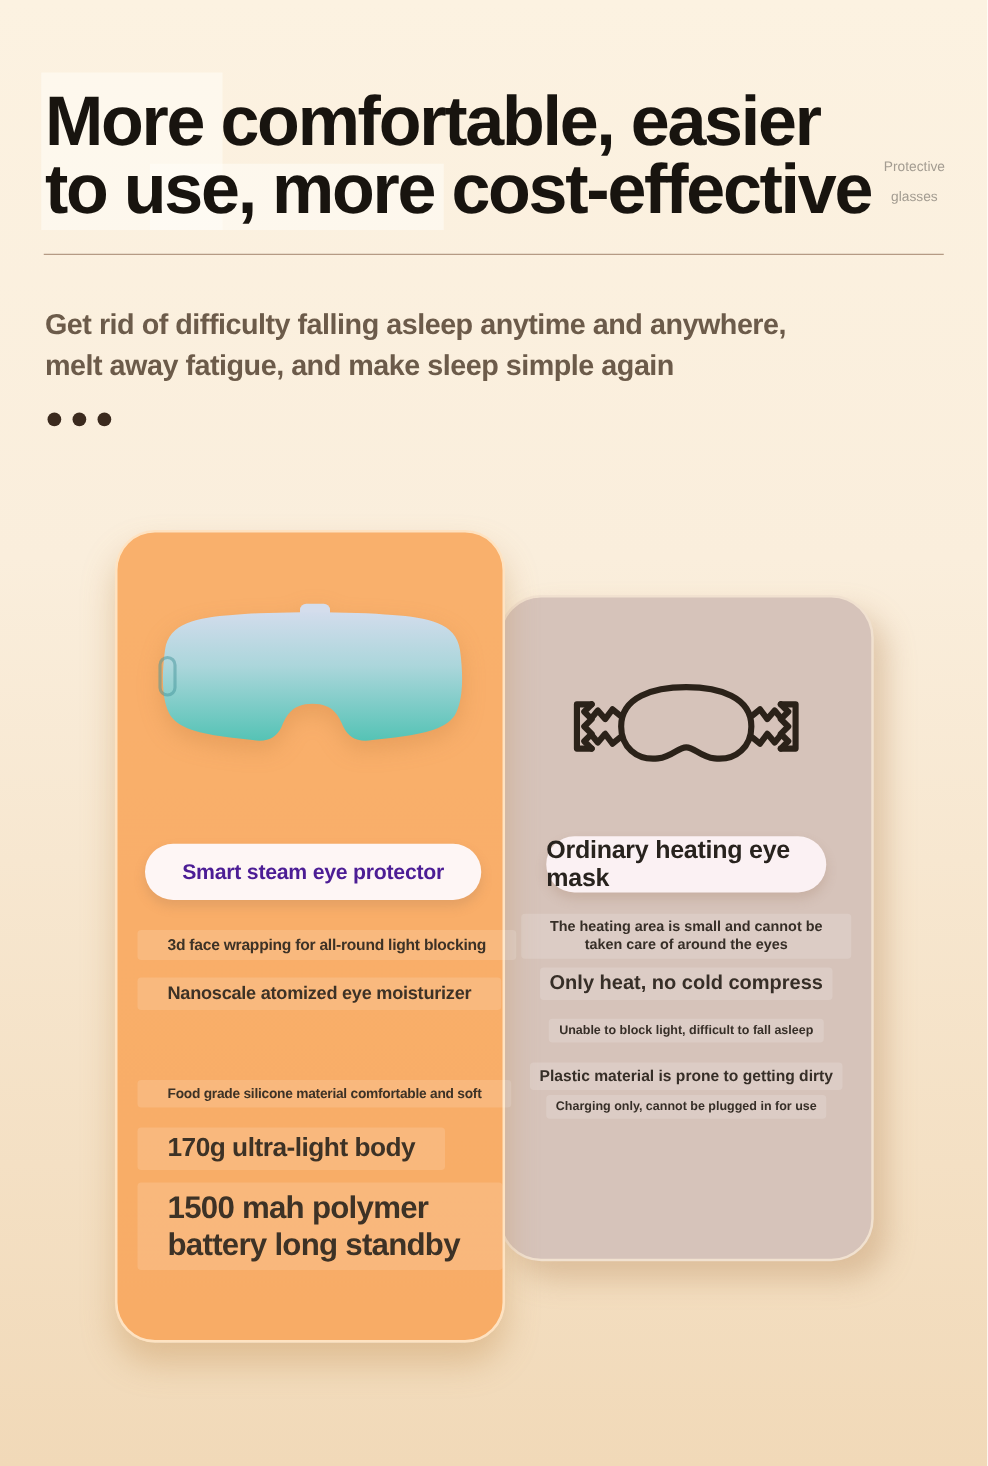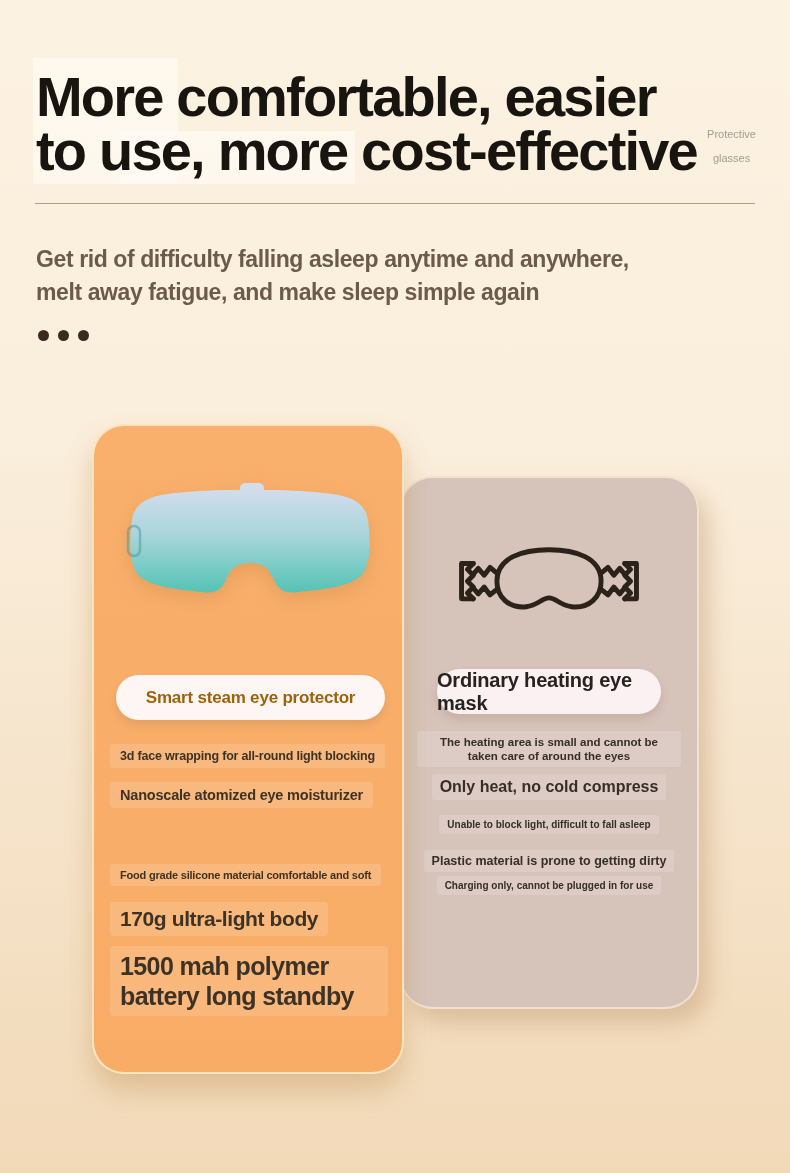--- a/index.html
+++ b/index.html
@@ -61,23 +61,23 @@
 
   
   .card-left{
     position:absolute;left:92px;top:424px;width:312px;height:650px;
     background:linear-gradient(180deg,var(--card-left,#F9B06C),#F8AC66);
     border-radius:32px;z-index:2;border:2px solid rgba(255,240,216,.8);box-sizing:border-box;
     box-shadow:0 16px 26px rgba(196,144,84,.40);
   }
   .steam-mask{position:absolute;left:26px;top:56px;width:260px;filter:drop-shadow(0 7px 9px rgba(180,110,50,.25));}
   .pill-left{left:22px;top:249px;width:269px;height:45px;background:var(--pill-left,#FEF6F5);
-    font-size:17px;color:#a16207;letter-spacing:-0.2px;}
+    font-size:17px;color:#4c1d95;letter-spacing:-0.2px;}
   .l-item{position:absolute;left:16px;color:var(--text-left,#3D3226);font-weight:700;}
-  .l-item > span{display:inline-block;background:rgba(255,255,255,.14);padding:5px 10px;border-radius:3px;white-space:nowrap;}
+  .l-item > span{display:inline-block;background:rgba(255,255,255,.14);padding:5px 24px;border-radius:3px;white-space:nowrap;}
   .lf0{top:318px;font-size:12.5px;letter-spacing:-0.2px;}
   .lf1{top:356px;font-size:14.5px;letter-spacing:-0.2px;}
   .lf2{top:399px;font-size:11px;letter-spacing:-0.2px;}
   .lf3{top:438px;font-size:11px;letter-spacing:-0.2px;}
   .lf4{top:476px;font-size:21px;letter-spacing:-0.4px;}
   .lf5{top:520px;font-size:25px;line-height:30px;letter-spacing:-0.6px;}
   .lf5 > span{white-space:normal;max-width:258px;}
 </style>
 </head>
 <body>

